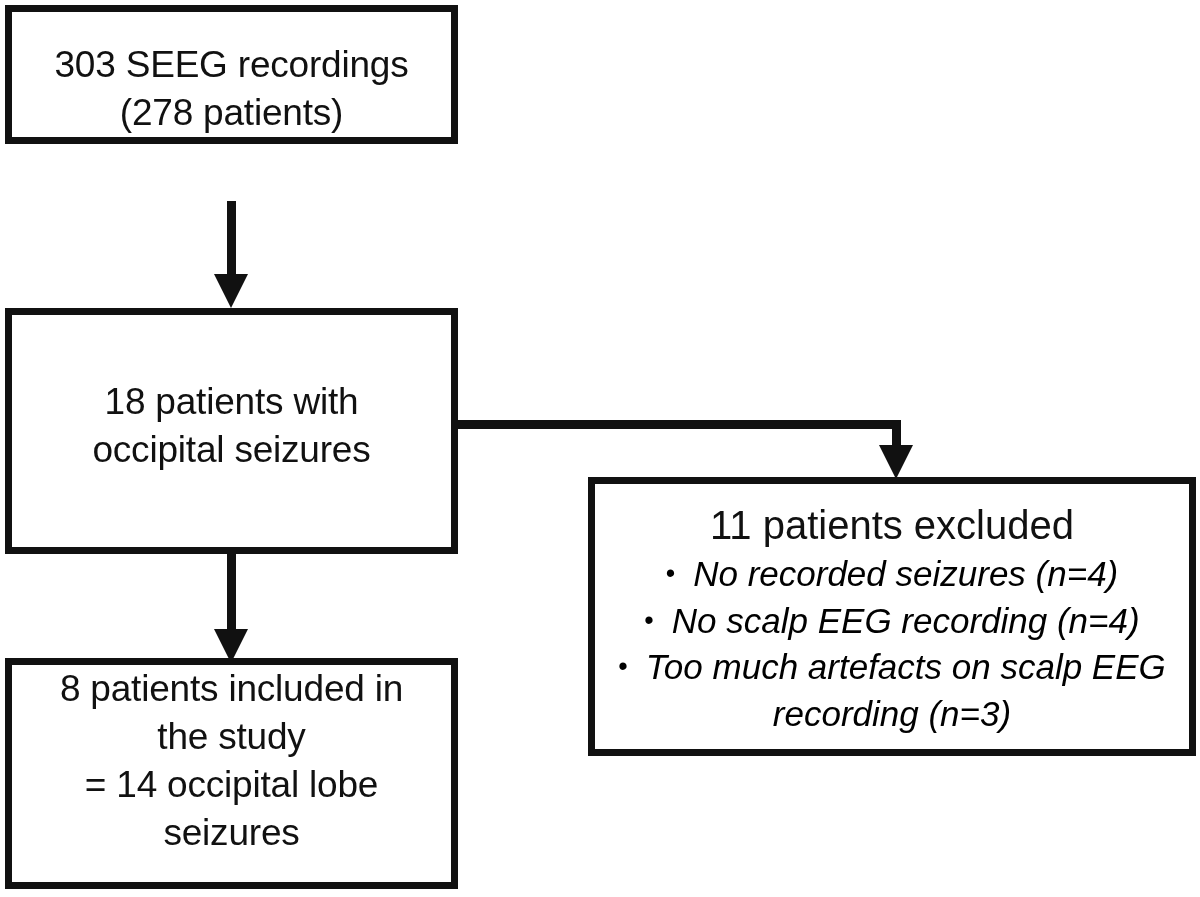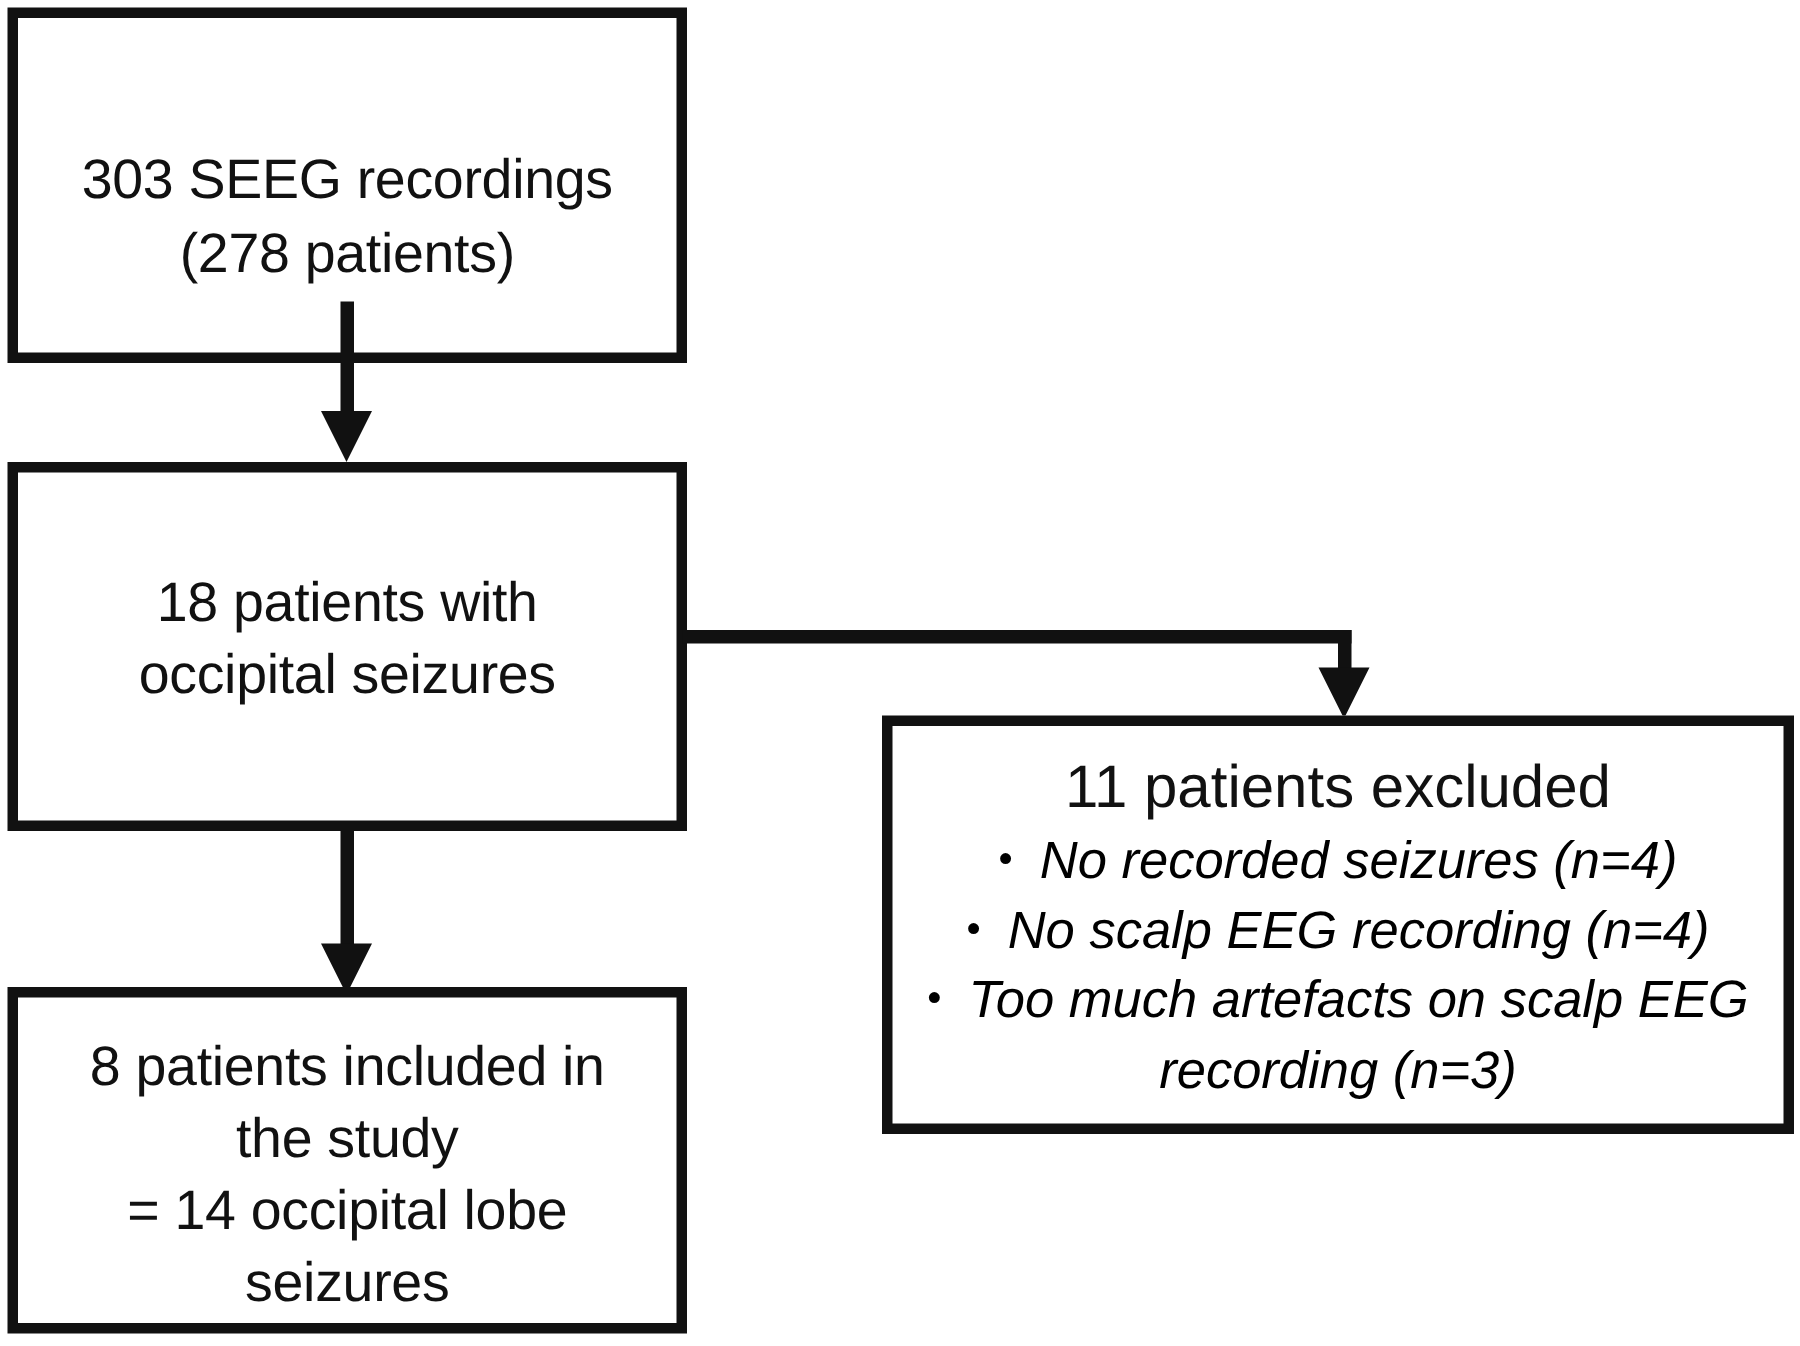--- a/index.html
+++ b/index.html
@@ -38,43 +38,42 @@
     letter-spacing: -0.2px;
     color: #111111;
     white-space: pre-line;
   }
 
   
   #box-source {
     left: 5px;
     top: 5px;
     width: 453px;
-    height: 237px;
-    justify-content: center;
+    height: 139px;
+    justify-content: flex-end;
     padding-top: 42px;
   }
 
   
   #box-occipital {
     left: 5px;
     top: 308px;
     width: 453px;
     height: 246px;
     justify-content: flex-start;
     padding-top: 63px;
   }
 
   
   #box-included {
     left: 5px;
     top: 658px;
     width: 453px;
     height: 231px;
     justify-content: flex-start;
-    padding-top: 22px;
   }
 
   
   #box-excluded {
     left: 588px;
     top: 477px;
     width: 608px;
     height: 279px;
     justify-content: flex-start;
     padding-top: 16px;

